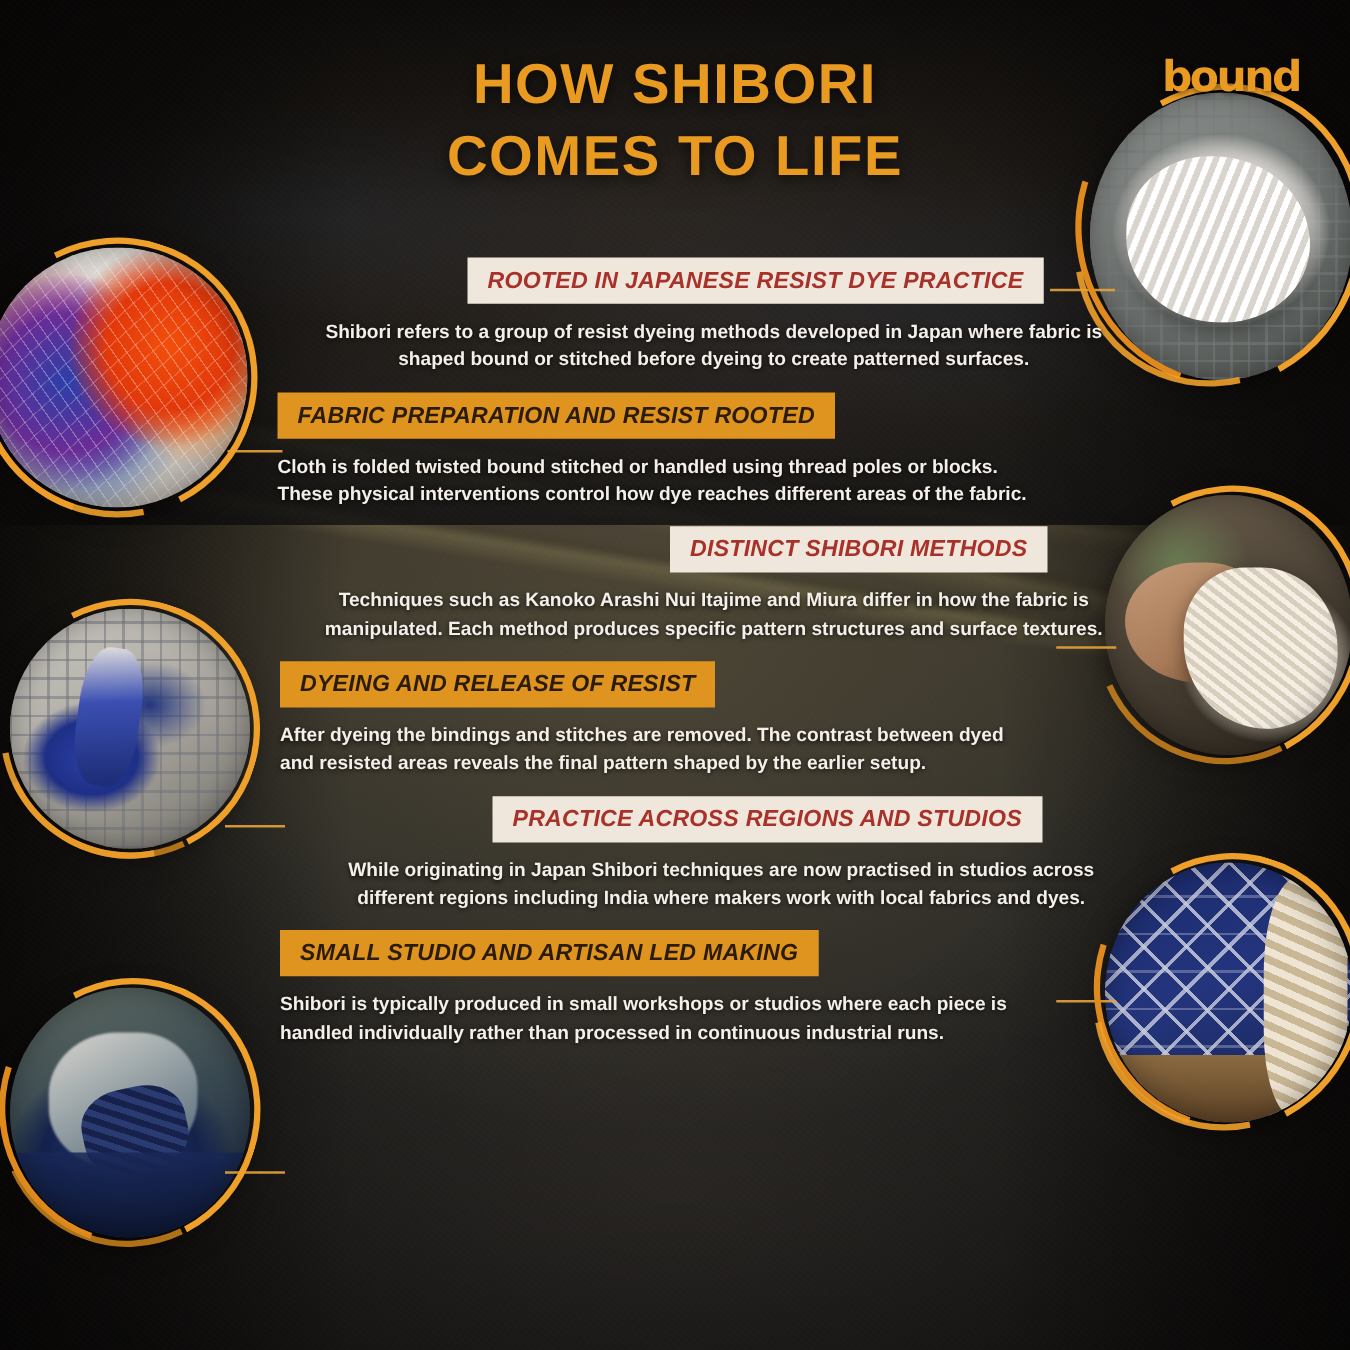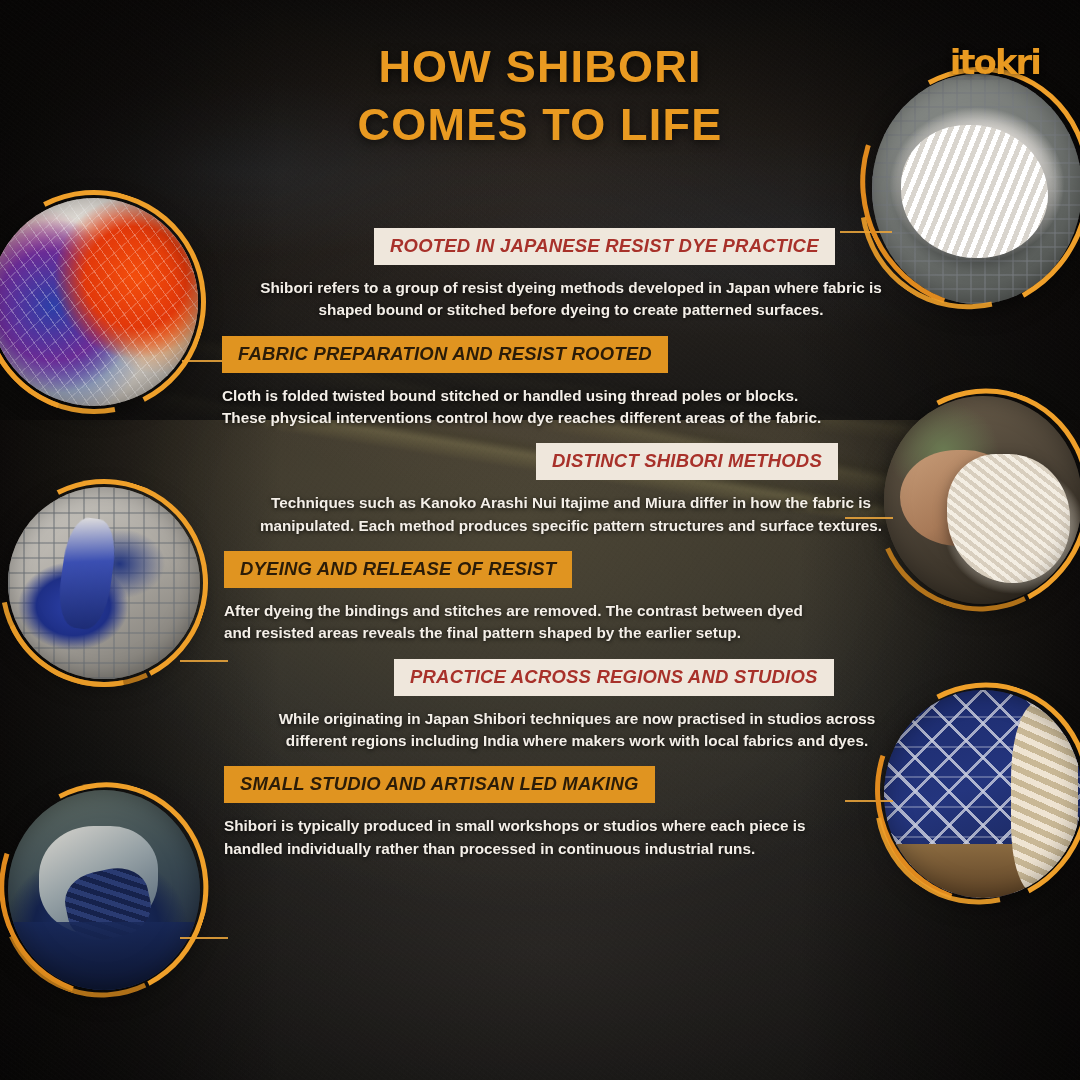--- a/index.html
+++ b/index.html
@@ -101,21 +101,20 @@
   }
   .brand .tall { letter-spacing: -2px; }
 
   
   .sections {
     position: absolute;
     top: 206px;
     left: 186px;
     width: 708px;
     z-index: 11;
-    margin-top: 22px;
   }
   .section { position: relative; margin-bottom: 6px; }
 
   .heading {
     display: inline-block;
     padding: 7px 16px 8px 16px;
     font-size: 18.5px;
     font-weight: bold;
     font-style: italic;
     letter-spacing: 0.2px;
@@ -332,21 +331,21 @@
   <div class="bg-layer bg-dark-right"></div>
   <div class="bg-layer bg-vignette"></div>
   <div class="bg-layer bg-grain"></div>
 
   <div class="title-block">
     <div class="title-line">HOW SHIBORI</div>
     <div class="title-line">COMES TO LIFE</div>
   </div>
 
   <div class="brand">
-    <span class="tall">itokri</span>
+    <span class="tall">bound</span>
   </div>
 
   <div class="connector" style="top:231px; left:840px; width:52px;"></div>
   <div class="connector" style="top:360px; left:182px; width:44px; "></div>
   <div class="connector" style="top:517px; left:845px; width:48px;"></div>
   <div class="connector" style="top:660px; left:180px; width:48px;"></div>
   <div class="connector" style="top:800px; left:845px; width:48px;"></div>
   <div class="connector" style="top:937px; left:180px; width:48px;"></div>
 
   <div class="photo" style="left:-10px; top:198px; width:208px; height:208px;">

